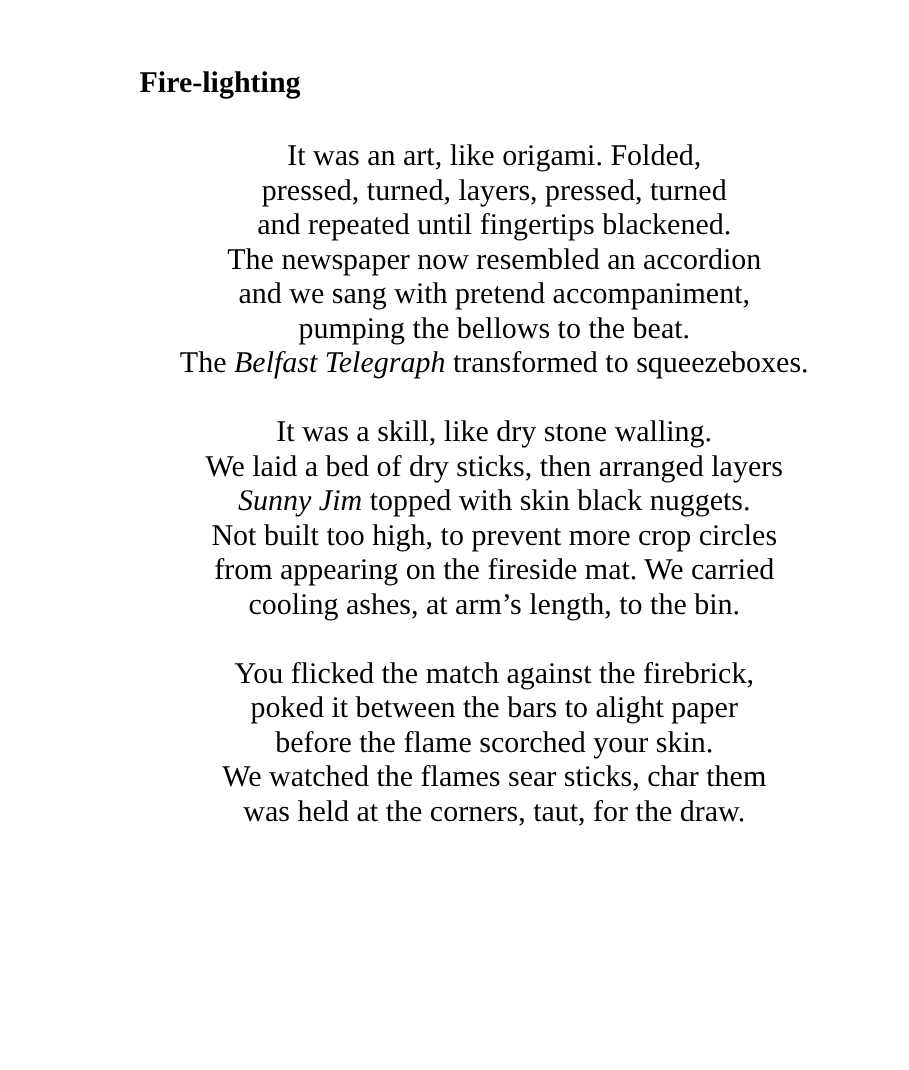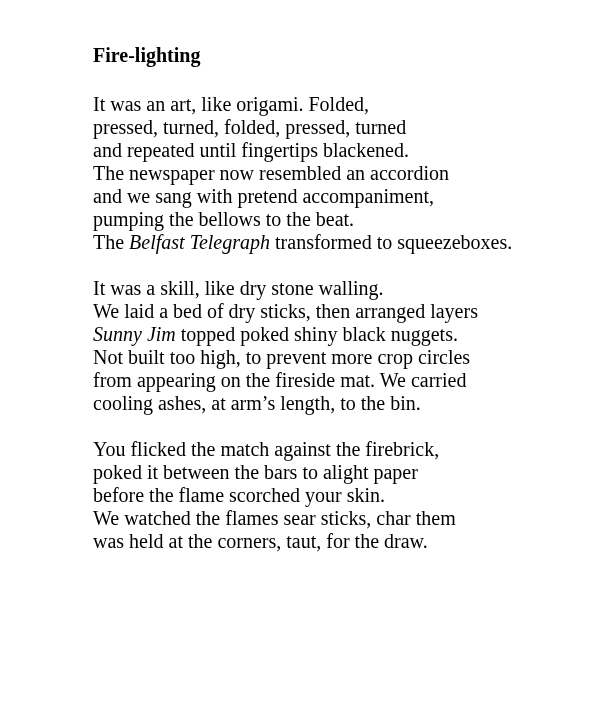--- a/index.html
+++ b/index.html
@@ -20,49 +20,50 @@
     border-radius: 19px;
   }
   .title {
     font-size: 20px;
     line-height: 23px;
     font-weight: bold;
     margin: 0 0 26px 0;
   }
   .stanza {
     margin: 0 0 23px 0;
+    text-align: center;
   }
   .line {
     font-size: 20px;
     line-height: 23px;
     white-space: nowrap;
   }
   .line em {
     font-style: italic;
   }
 </style>
 </head>
 <body>
 
 <div class="page">
   <h1 class="title">Fire-lighting</h1>
   <div>
       <div class="stanza">
         <div class="line"><span>It was an art, like origami. Folded,</span></div>
-        <div class="line"><span>pressed, turned, folded, pressed, turned</span></div>
+        <div class="line"><span>pressed, turned, layers, pressed, turned</span></div>
         <div class="line"><span>and repeated until fingertips blackened.</span></div>
         <div class="line"><span>The newspaper now resembled an accordion</span></div>
         <div class="line"><span>and we sang with pretend accompaniment,</span></div>
         <div class="line"><span>pumping the bellows to the beat.</span></div>
         <div class="line"><span>The </span><em>Belfast Telegraph</em><span> transformed to squeezeboxes.</span></div>
       </div>
       <div class="stanza">
         <div class="line"><span>It was a skill, like dry stone walling.</span></div>
         <div class="line"><span>We laid a bed of dry sticks, then arranged layers</span></div>
-        <div class="line"><em>Sunny Jim</em><span> topped poked shiny black nuggets.</span></div>
+        <div class="line"><em>Sunny Jim</em><span> topped with skin black nuggets.</span></div>
         <div class="line"><span>Not built too high, to prevent more crop circles</span></div>
         <div class="line"><span>from appearing on the fireside mat. We carried</span></div>
         <div class="line"><span>cooling ashes, at arm’s length, to the bin.</span></div>
       </div>
       <div class="stanza">
         <div class="line"><span>You flicked the match against the firebrick,</span></div>
         <div class="line"><span>poked it between the bars to alight paper</span></div>
         <div class="line"><span>before the flame scorched your skin.</span></div>
         <div class="line"><span>We watched the flames sear sticks, char them</span></div>
         <div class="line"><span>was held at the corners, taut, for the draw.</span></div>

